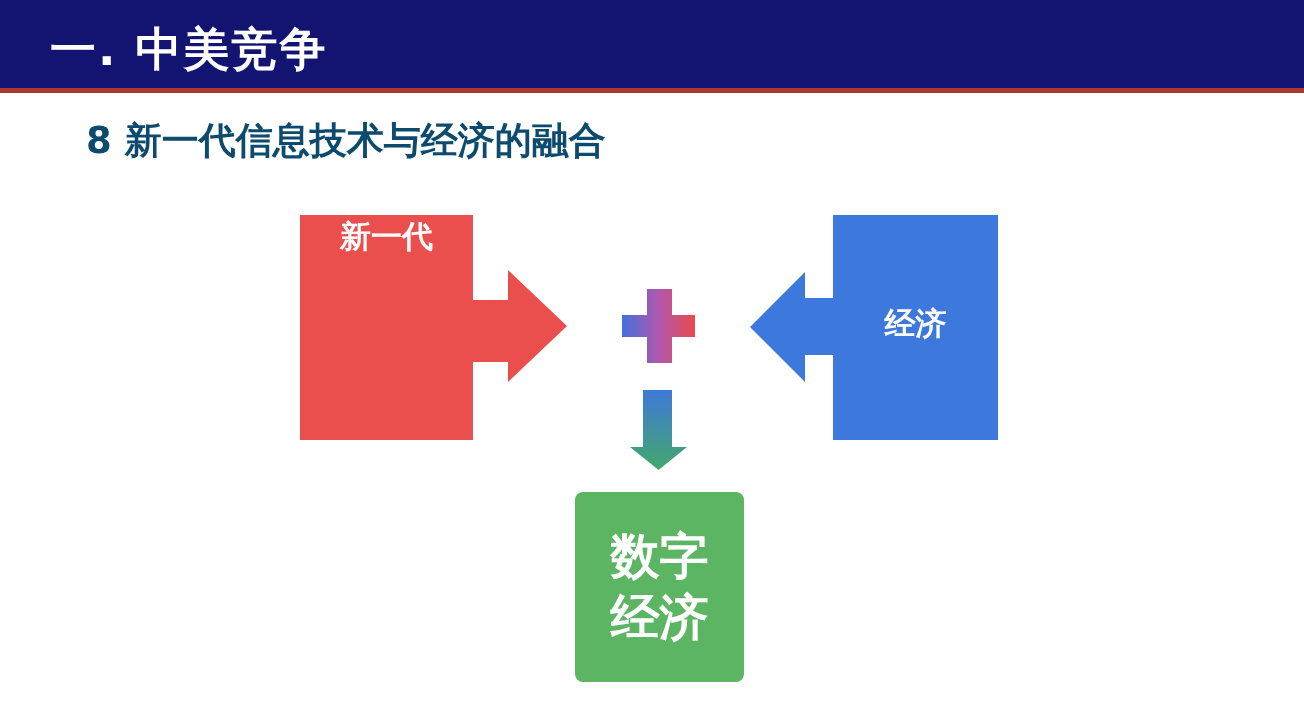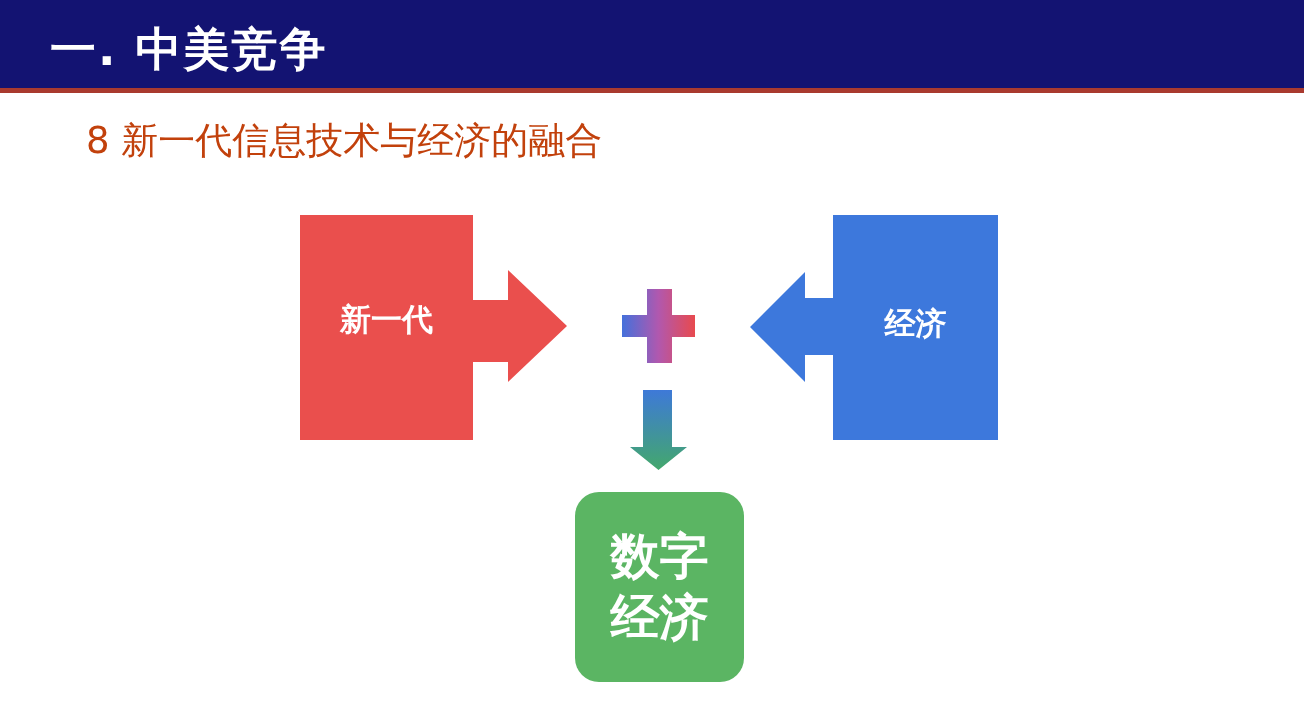--- a/index.html
+++ b/index.html
@@ -28,54 +28,55 @@
   }
   .header-divider {
     position: absolute;
     top: 88px; left: 0;
     width: 100%; height: 5px;
   }
   .subtitle {
     position: absolute;
     top: 116px; left: 86px;
     margin: 0;
-    color: #c2410c;
+    color: #0c4a6e;
     font-size: 37px;
-    font-weight: normal;
+    font-weight: bold;
     white-space: nowrap;
   }
   .box {
     position: absolute;
     display: flex;
     flex-direction: column;
     align-items: center;
     justify-content: center;
     color: #ffffff;
     font-weight: bold;
     text-align: center;
     box-sizing: border-box;
   }
   .tech-box {
     left: 300px; top: 215px;
     width: 173px; height: 225px;
     font-size: 31px;
     line-height: 42px;
     padding-bottom: 18px;
+    justify-content: space-between;
   }
   .econ-box {
     left: 833px; top: 215px;
     width: 165px; height: 225px;
     font-size: 31px;
     line-height: 42px;
     padding-bottom: 10px;
   }
   .result-box {
     left: 575px; top: 492px;
     width: 169px; height: 190px;
-    border-radius: 24px;
+    border-radius: 8px;
     font-size: 49px;
     line-height: 61px;
   }
   .arrow-svg { position: absolute; display: block; }
   .right-arrow { left: 473px; top: 270px; }
   .left-arrow  { left: 750px; top: 272px; }
   .plus-sign   { left: 622px; top: 289px; }
   .down-arrow  { left: 630px; top: 390px; }
 </style>
 </head>

